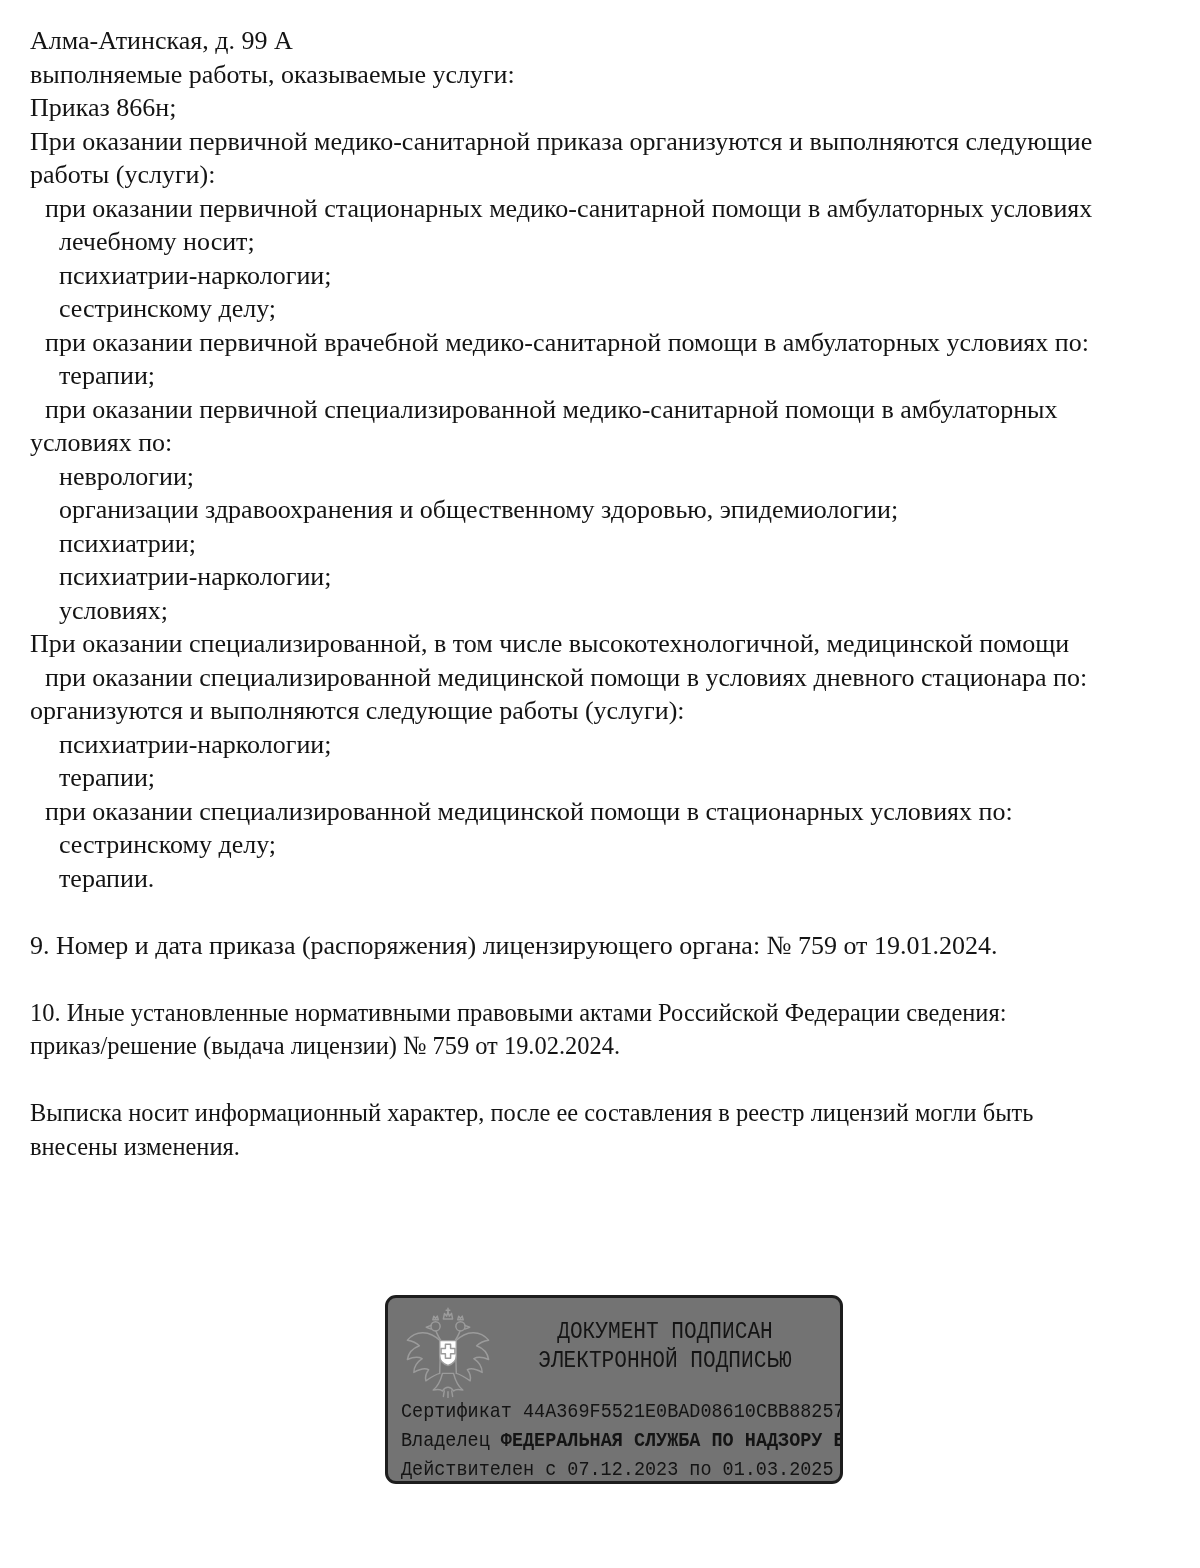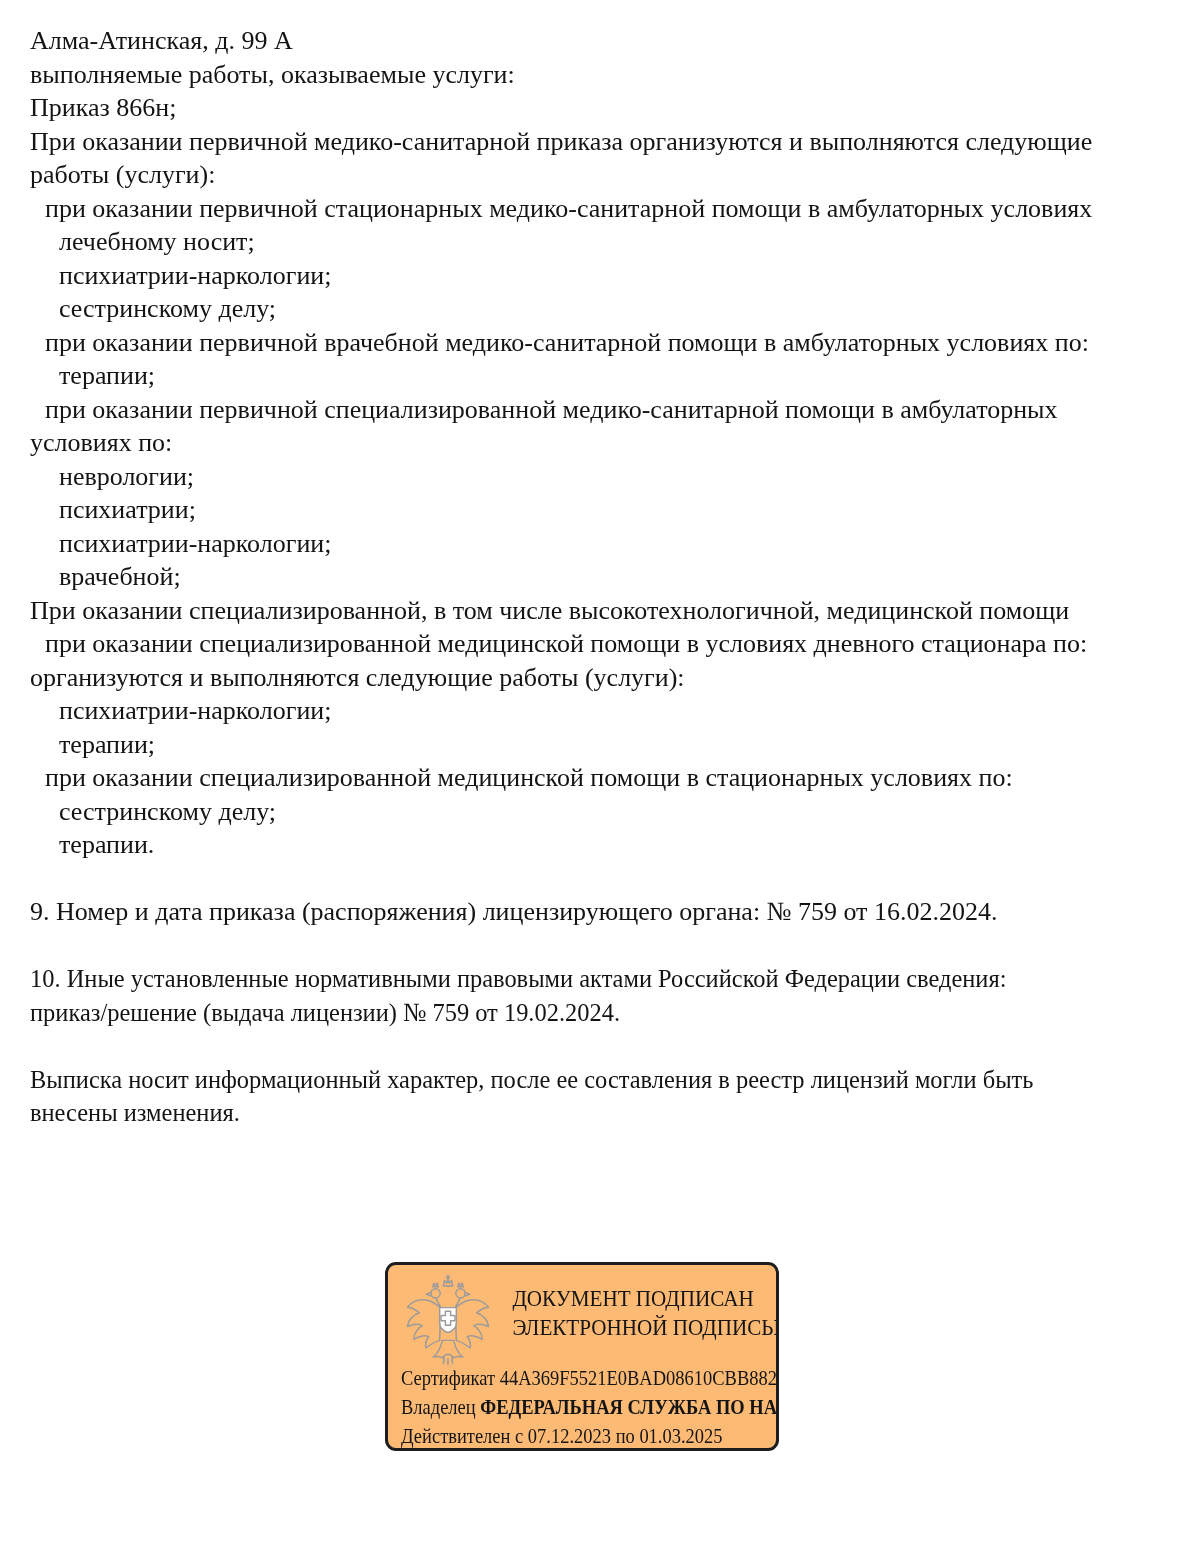--- a/index.html
+++ b/index.html
@@ -20,26 +20,27 @@
   }
   .ind1 { padding-left: 15px; }
   .ind2 { padding-left: 29px; }
   .gap  { height: 33.5px; }
   .cond { transform: scaleX(0.94); transform-origin: 0 50%; }
 
   
   .sig-box {
     position: relative;
     box-sizing: border-box;
-    width: 394px; height: 189px;
+    width: 458px; height: 189px;
     margin: 132px 0 0 355px;
     border: 3px solid #1d1d1d;
     border-radius: 11px;
-    background: #fdba74;
+    background: #737373;
     overflow: hidden;
+    font-family: Liberation Mono, monospace;
   }
   .sig-emblem {
     position: absolute;
     left: 12px; top: 8px;
     width: 96px; height: 96px;
   }
   .sig-title {
     position: absolute;
     left: 108px; right: 6px; top: 19px;
     text-align: center;
@@ -72,34 +73,35 @@
   <div class="line">работы (услуги):</div>
   <div class="line ind1">при оказании первичной стационарных медико-санитарной помощи в амбулаторных условиях</div>
   <div class="line ind2">лечебному носит;</div>
   <div class="line ind2">психиатрии-наркологии;</div>
   <div class="line ind2">сестринскому делу;</div>
   <div class="line ind1">при оказании первичной врачебной медико-санитарной помощи в амбулаторных условиях по:</div>
   <div class="line ind2">терапии;</div>
   <div class="line ind1">при оказании первичной специализированной медико-санитарной помощи в амбулаторных</div>
   <div class="line">условиях по:</div>
   <div class="line ind2">неврологии;</div>
+  <div class="line ind2">организации здравоохранения и общественному здоровью, эпидемиологии;</div>
   <div class="line ind2">психиатрии;</div>
   <div class="line ind2">психиатрии-наркологии;</div>
-  <div class="line ind2">врачебной;</div>
+  <div class="line ind2">условиях;</div>
   <div class="line">При оказании специализированной, в том числе высокотехнологичной, медицинской помощи</div>
   <div class="line ind1">при оказании специализированной медицинской помощи в условиях дневного стационара по:</div>
   <div class="line">организуются и выполняются следующие работы (услуги):</div>
   <div class="line ind2">психиатрии-наркологии;</div>
   <div class="line ind2">терапии;</div>
   <div class="line ind1">при оказании специализированной медицинской помощи в стационарных условиях по:</div>
   <div class="line ind2">сестринскому делу;</div>
   <div class="line ind2">терапии.</div>
 
   <div class="gap"></div>
-  <div class="line">9. Номер и дата приказа (распоряжения) лицензирующего органа: № 759 от 16.02.2024.</div>
+  <div class="line">9. Номер и дата приказа (распоряжения) лицензирующего органа: № 759 от 19.01.2024.</div>
 
   <div class="gap"></div>
   <div class="line cond">10. Иные установленные нормативными правовыми актами Российской Федерации сведения:</div>
   <div class="line cond">приказ/решение (выдача лицензии) № 759 от 19.02.2024.</div>
 
   <div class="gap"></div>
   <div class="line cond">Выписка носит информационный характер, после ее составления в реестр лицензий могли быть</div>
   <div class="line cond">внесены изменения.</div>
 
   <div class="sig-box">

